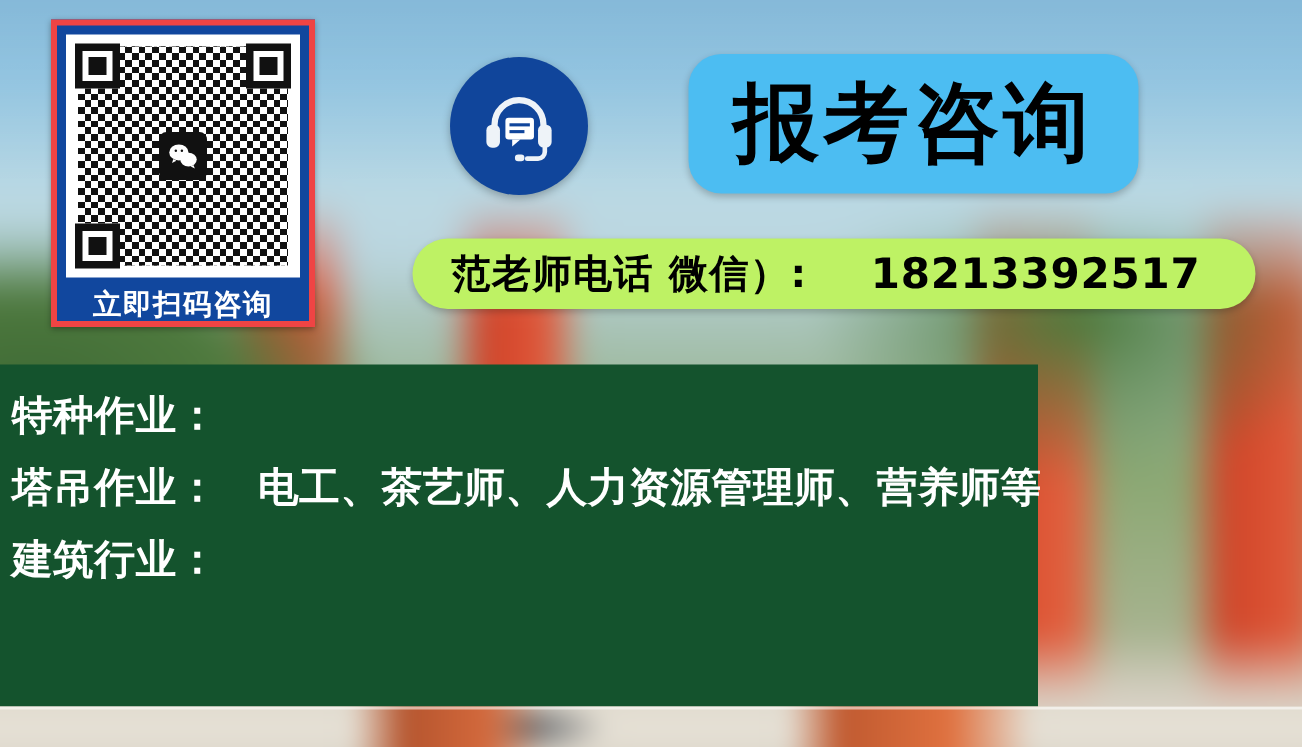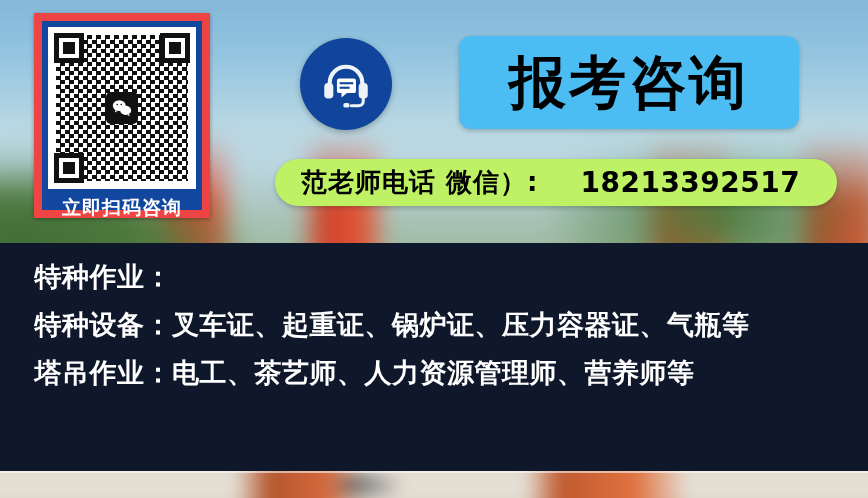--- a/index.html
+++ b/index.html
@@ -57,21 +57,21 @@
   }
 
   
   .qr-card {
     position: absolute;
     left: 34px;
     top: 13px;
     width: 176px;
     height: 205px;
     background: #11479e;
-    border: 8px solid #ef4444;
+    border: 4px solid #ef4444;
     box-sizing: border-box;
     padding: 6px 6px 0 6px;
     box-shadow: 0 1px 4px rgba(0,0,0,0.35);
   }
   .qr-white {
     width: 100%;
     height: 162px;
     background: #ffffff;
     position: relative;
     box-sizing: border-box;
@@ -138,24 +138,24 @@
     align-items: center;
     justify-content: center;
     box-shadow: 0 2px 6px rgba(0,0,0,0.28);
   }
 
   
   .title-pill {
     position: absolute;
     left: 459px;
     top: 36px;
-    width: 340px;
+    width: 300px;
     height: 93px;
     background: #4cbdf2;
-    border-radius: 12px;
+    border-radius: 22px;
     display: flex;
     align-items: center;
     justify-content: center;
     box-shadow: 0 2px 5px rgba(0,0,0,0.22);
   }
   .title-pill-text {
     color: #000000;
     font-size: 57px;
     font-weight: bold;
     letter-spacing: 3px;
@@ -193,26 +193,25 @@
     letter-spacing: 0.5px;
     white-space: nowrap;
     font-family: "DejaVu Sans", "Liberation Sans", sans-serif;
   }
 
   
   .info-panel {
     position: absolute;
     left: 0;
     top: 243px;
-    width: 868px;
+    width: 692px;
     height: 228px;
-    background: #0f172a;
+    background: #14532d;
     padding: 16px 0 0 0;
     box-sizing: border-box;
-    text-align: right;
   }
   .info-row {
     display: flex;
     align-items: baseline;
     height: 48px;
     padding-left: 8px;
     white-space: nowrap;
   }
   .info-cat {
     color: #ffffff;
@@ -314,31 +313,28 @@
     <span class="phone-label">范老师电话 微信）:</span>
     <span class="phone-number">18213392517</span>
   </div>
 
   <div class="info-panel">
 
     <div class="info-row">
       <span class="info-cat">特种作业：</span>
     </div>
 
-    <div class="info-row">
-      <span class="info-cat">特种设备：</span>
-      <span class="info-items">叉车证、起重证、锅炉证、压力容器证、气瓶等</span>
-    </div>
 
     <div class="info-row">
       <span class="info-cat">塔吊作业：</span>
       <span class="info-items">电工、茶艺师、人力资源管理师、营养师等</span>
     </div>
 
     <div class="info-row">
+      <span class="info-cat">建筑行业：</span>
     </div>
 
   </div>
 
   <div class="bottom-strip">
     <div class="bottom-strip-inner"></div>
     <div class="strip-divider"></div>
   </div>
 
 </div>

